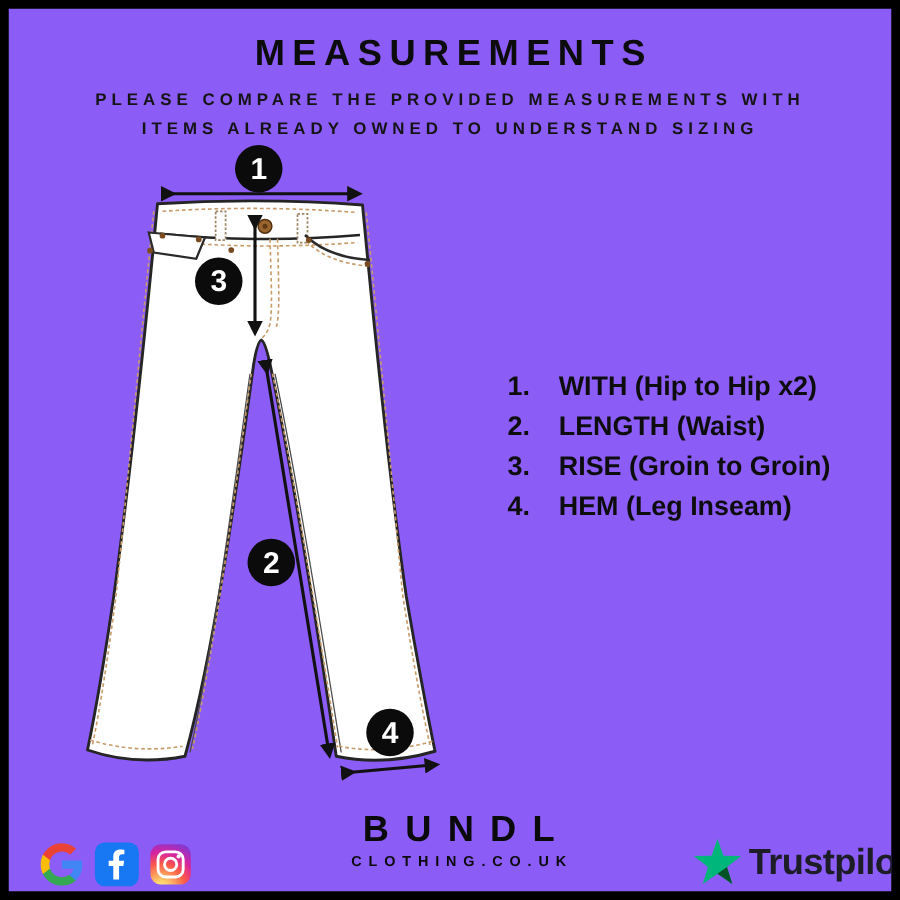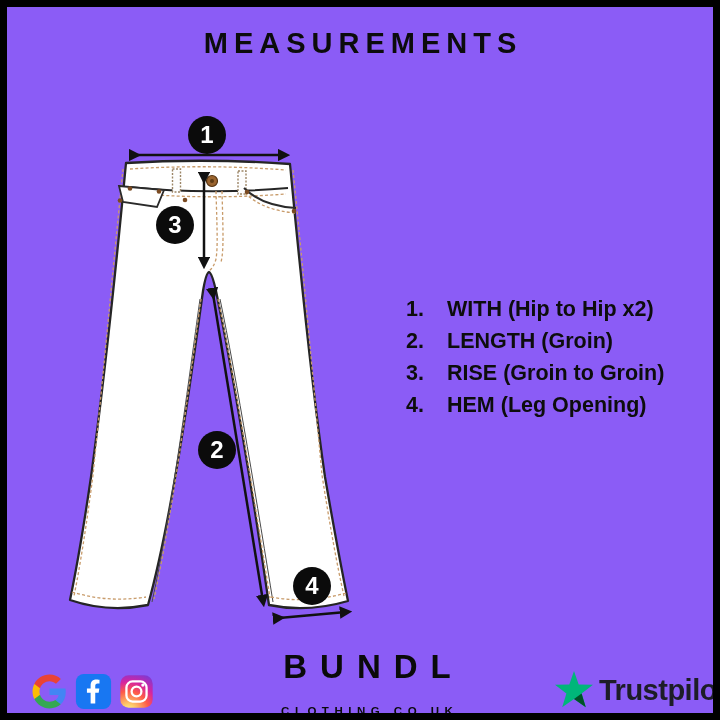--- a/index.html
+++ b/index.html
@@ -15,32 +15,36 @@
   
   .jeans{position:absolute;left:40px;top:95px;width:350px;height:530px;}
   .marker-num{fill:#fff;font-family:"Liberation Sans",sans-serif;font-size:24px;font-weight:700;text-anchor:middle;}
   
   .legend{position:absolute;left:399px;top:286px;}
   .legend-item{display:flex;font-size:21.5px;font-weight:700;line-height:32px;color:#0d0d0d;}
   .legend-num{width:41px;flex:0 0 41px;}
   
   .social{position:absolute;left:24px;top:664px;display:flex;align-items:center;gap:7px;height:40px;}
   .brand{position:absolute;left:245px;top:641px;width:230px;text-align:center;}
-  .brand-name{font-size:33px;font-weight:800;letter-spacing:13px;text-indent:13px;color:#0a0a0a;}
-  .brand-domain{margin-top:19px;font-size:11.5px;font-weight:700;letter-spacing:5.5px;text-indent:5.5px;color:#0a0a0a;}
+  .brand-name{font-size:29px;font-weight:800;letter-spacing:13px;text-indent:13px;color:#0a0a0a;}
+  .brand-domain{margin-top:3px;font-size:11.5px;font-weight:700;letter-spacing:5.5px;text-indent:5.5px;color:#0a0a0a;}
   .trustpilot{position:absolute;left:547px;top:662px;display:flex;align-items:center;gap:5px;height:42px;}
   .tp-label{font-size:29px;font-weight:600;letter-spacing:-0.5px;color:#1d1d27;}
 </style>
 </head>
 <body>
 
 <div class="canvas">
 
   <div class="hdr">
     <div class="title">MEASUREMENTS</div>
+    <div class="subtitle">
+      <div>PLEASE COMPARE THE PROVIDED MEASUREMENTS WITH</div>
+      <div>ITEMS ALREADY OWNED TO UNDERSTAND SIZING</div>
+    </div>
   </div>
 
   <svg class="jeans" viewBox="40 95 350 530">
     <defs>
       <marker id="ah" markerWidth="5" markerHeight="5" refX="2.5" refY="2.5" orient="auto">
         <path d="M0,0 L5,2.5 L0,5 Z" fill="#111"></path>
       </marker>
     </defs>
 
     <path d="M 119,156 Q 200,151 283,157
@@ -112,29 +116,29 @@
     </g>
   </svg>
 
   <div class="legend">
     <div class="legend-item">
       <span class="legend-num">1.</span>
       <span>WITH (Hip to Hip x2)</span>
     </div>
     <div class="legend-item">
       <span class="legend-num">2.</span>
-      <span>LENGTH (Groin)</span>
+      <span>LENGTH (Waist)</span>
     </div>
     <div class="legend-item">
       <span class="legend-num">3.</span>
       <span>RISE (Groin to Groin)</span>
     </div>
     <div class="legend-item">
       <span class="legend-num">4.</span>
-      <span>HEM (Leg Opening)</span>
+      <span>HEM (Leg Inseam)</span>
     </div>
   </div>
 
   <div class="social">
     <svg width="37" height="37" viewBox="0 0 48 48">
       <path fill="#4285F4" d="M45.12 24.5c0-1.56-.14-3.06-.4-4.5H24v8.51h11.84c-.51 2.75-2.06 5.08-4.39 6.64v5.52h7.11c4.16-3.83 6.56-9.47 6.56-16.17z"></path>
       <path fill="#34A853" d="M24 46c5.94 0 10.92-1.97 14.56-5.33l-7.11-5.52c-1.97 1.32-4.49 2.1-7.45 2.1-5.73 0-10.58-3.87-12.31-9.07H4.34v5.7C7.96 41.07 15.4 46 24 46z"></path>
       <path fill="#FBBC05" d="M11.69 28.18C11.25 26.86 11 25.45 11 24s.25-2.86.69-4.18v-5.7H4.34C2.85 17.09 2 20.45 2 24c0 3.55.85 6.91 2.34 9.88l7.35-5.7z"></path>
       <path fill="#EA4335" d="M24 10.75c3.23 0 6.13 1.11 8.41 3.29l6.31-6.31C34.91 4.18 29.93 2 24 2 15.4 2 7.96 6.93 4.34 14.12l7.35 5.7c1.73-5.2 6.58-9.07 12.31-9.07z"></path>
     </svg>

